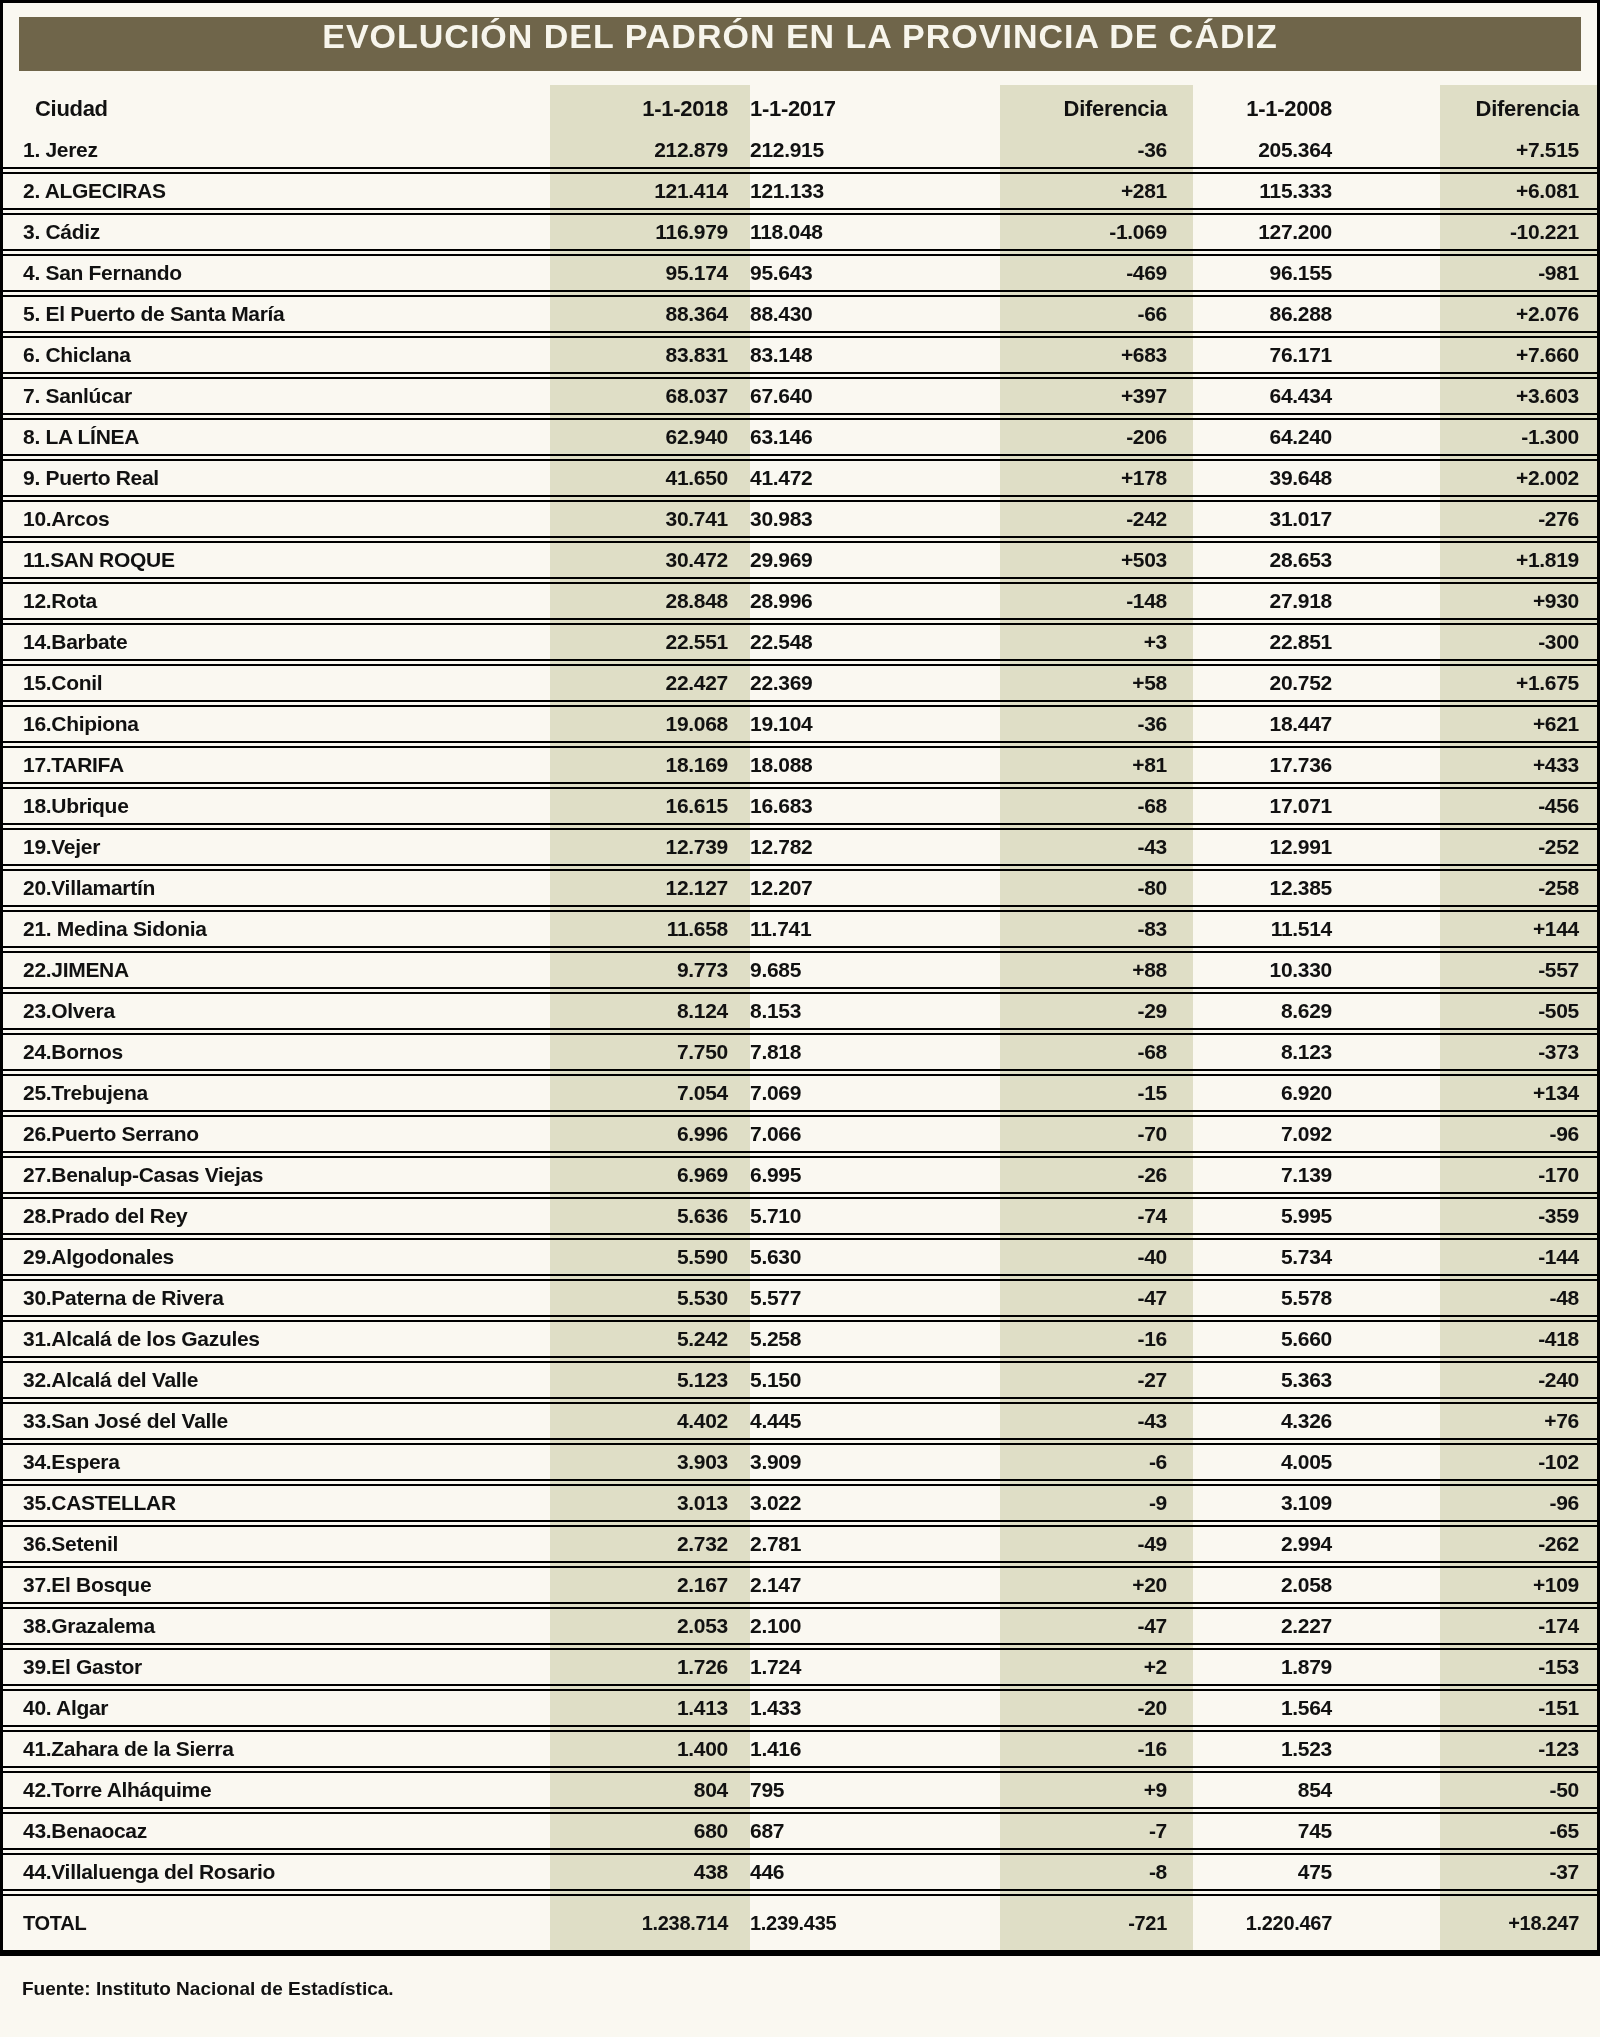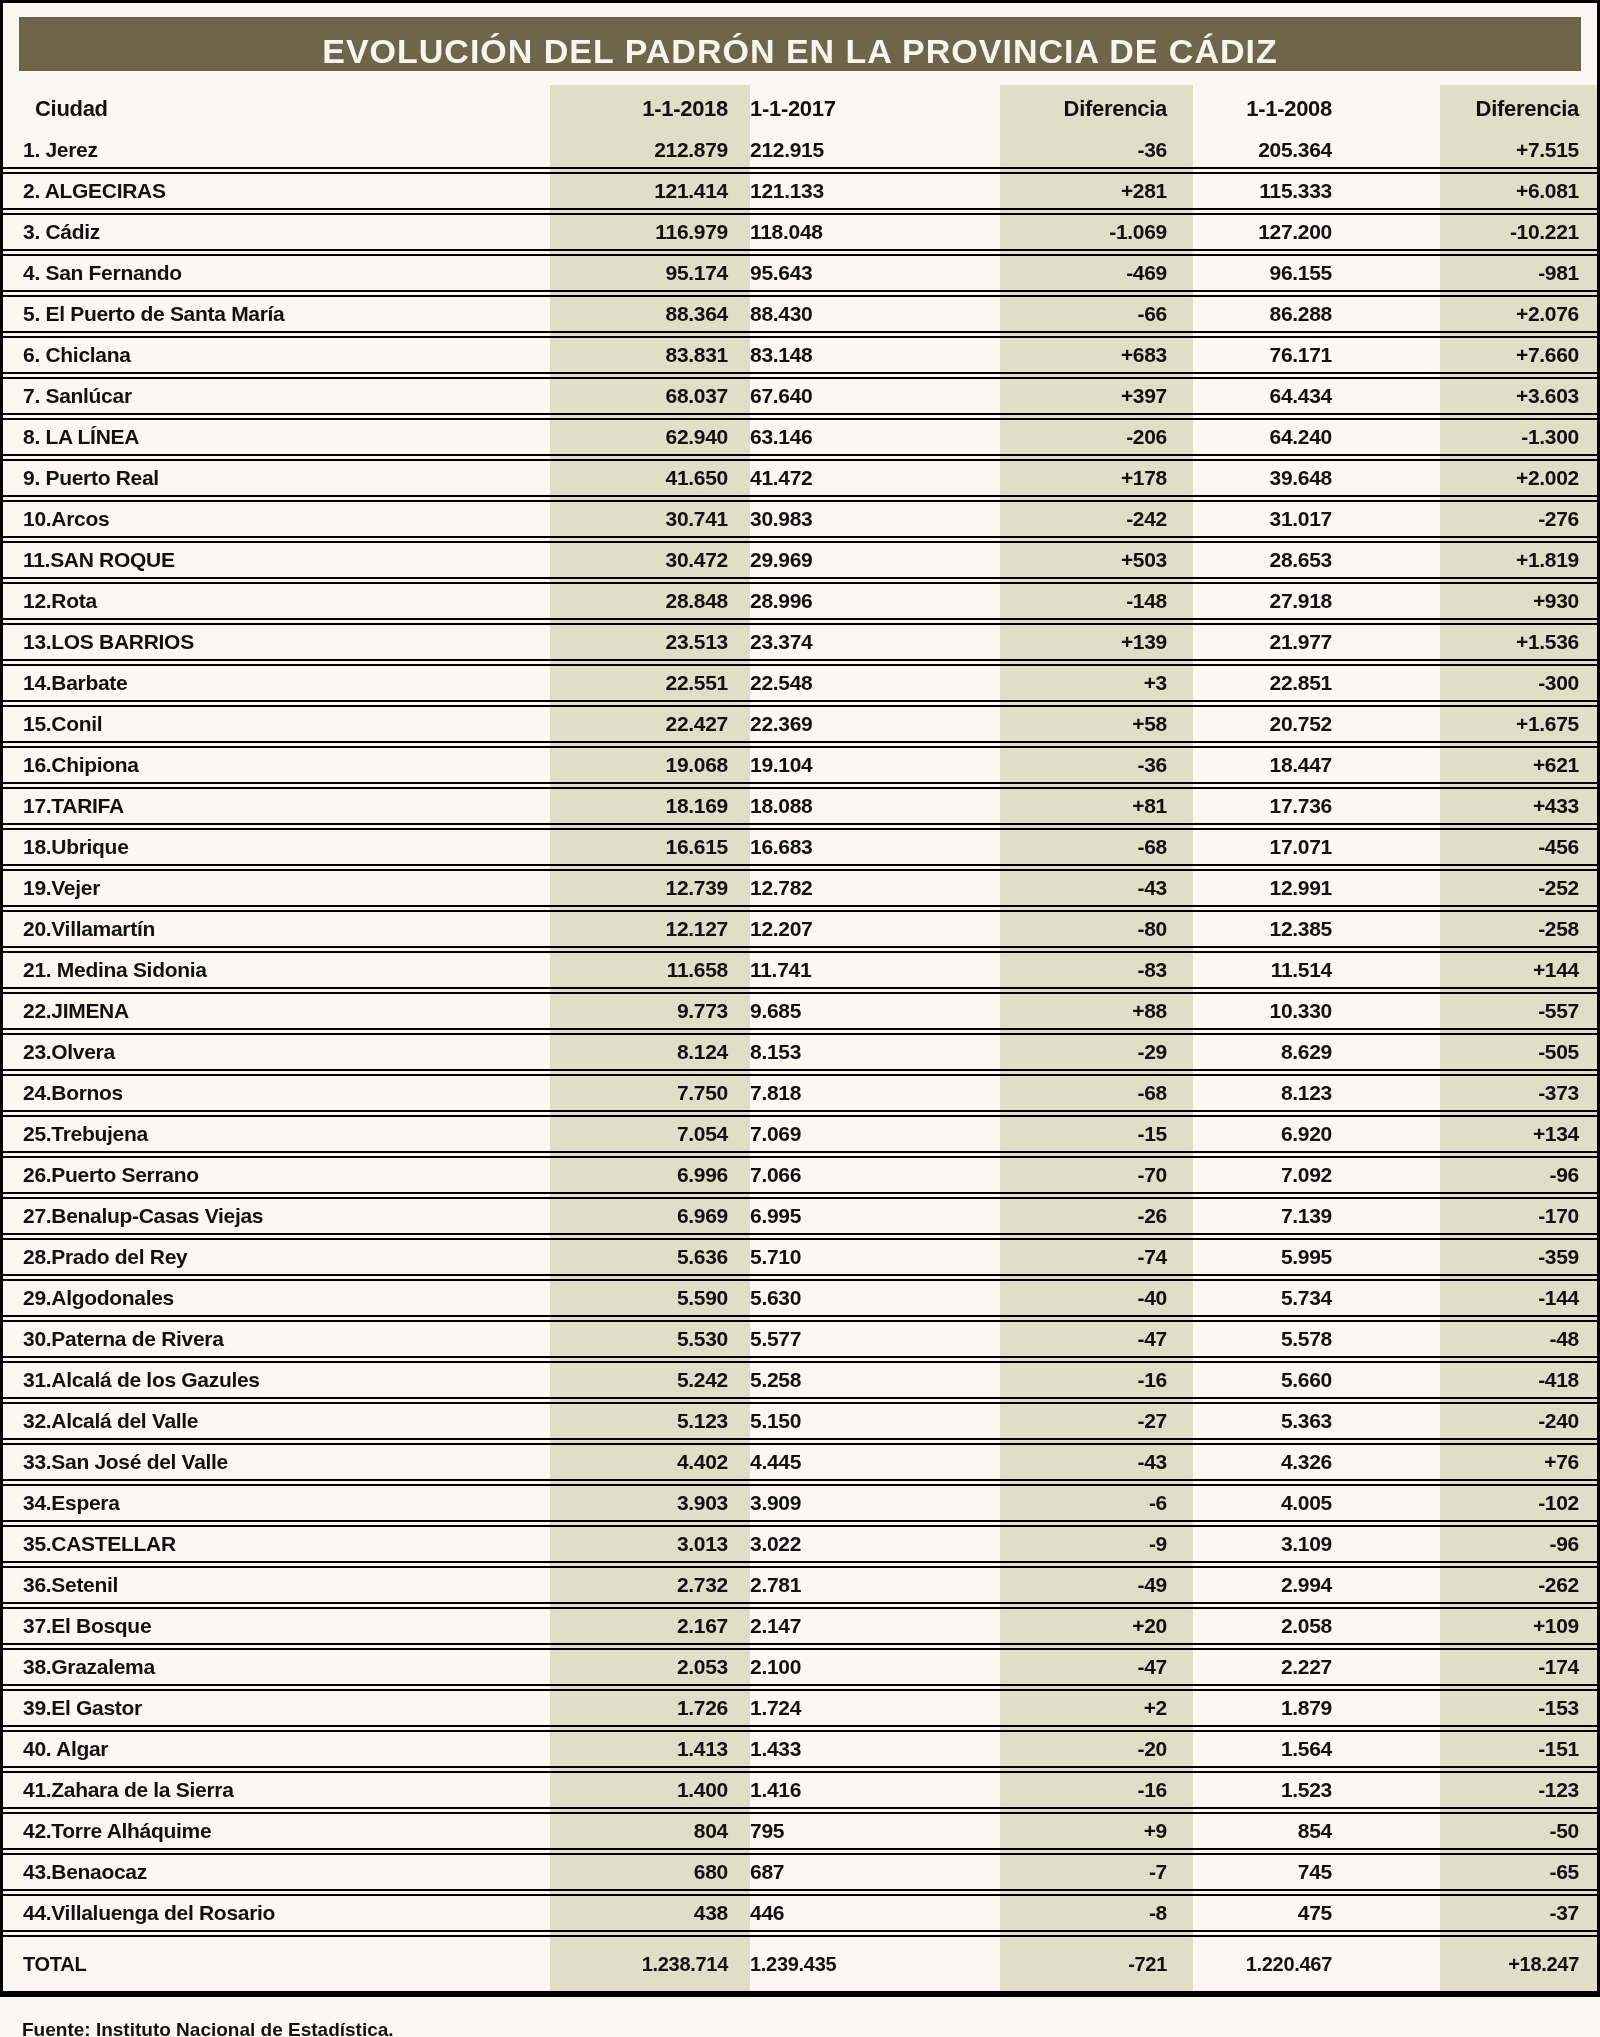--- a/index.html
+++ b/index.html
@@ -14,21 +14,21 @@
   .frame{
     border-top:3px solid #000;
     border-left:3px solid #000;
     border-right:3px solid #000;
     background:transparent;
   }
   .titlebar{
     margin:14px 16px 14px 16px;
     height:54px;
     background:#6f654a;
-    display:flex;align-items:flex-end;justify-content:center;
+    display:flex;align-items:flex-start;justify-content:center;
   }
   .titlebar span{
     color:#f7f5ec;
     font-size:34px;
     font-weight:bold;
     letter-spacing:1px;
   }
   #table{
     position:relative;
     width:100%;
@@ -190,28 +190,20 @@
           </div>
           <div class="row">
             <div class="cell c-name">12.Rota</div>
             <div class="cell c-2018">28.848</div>
             <div class="cell c-2017">28.996</div>
             <div class="cell c-dif1">-148</div>
             <div class="cell c-2008">27.918</div>
             <div class="cell c-dif2">+930</div>
           </div>
           <div class="row">
-            <div class="cell c-name">13.LOS BARRIOS</div>
-            <div class="cell c-2018">23.513</div>
-            <div class="cell c-2017">23.374</div>
-            <div class="cell c-dif1">+139</div>
-            <div class="cell c-2008">21.977</div>
-            <div class="cell c-dif2">+1.536</div>
-          </div>
-          <div class="row">
             <div class="cell c-name">14.Barbate</div>
             <div class="cell c-2018">22.551</div>
             <div class="cell c-2017">22.548</div>
             <div class="cell c-dif1">+3</div>
             <div class="cell c-2008">22.851</div>
             <div class="cell c-dif2">-300</div>
           </div>
           <div class="row">
             <div class="cell c-name">15.Conil</div>
             <div class="cell c-2018">22.427</div>

